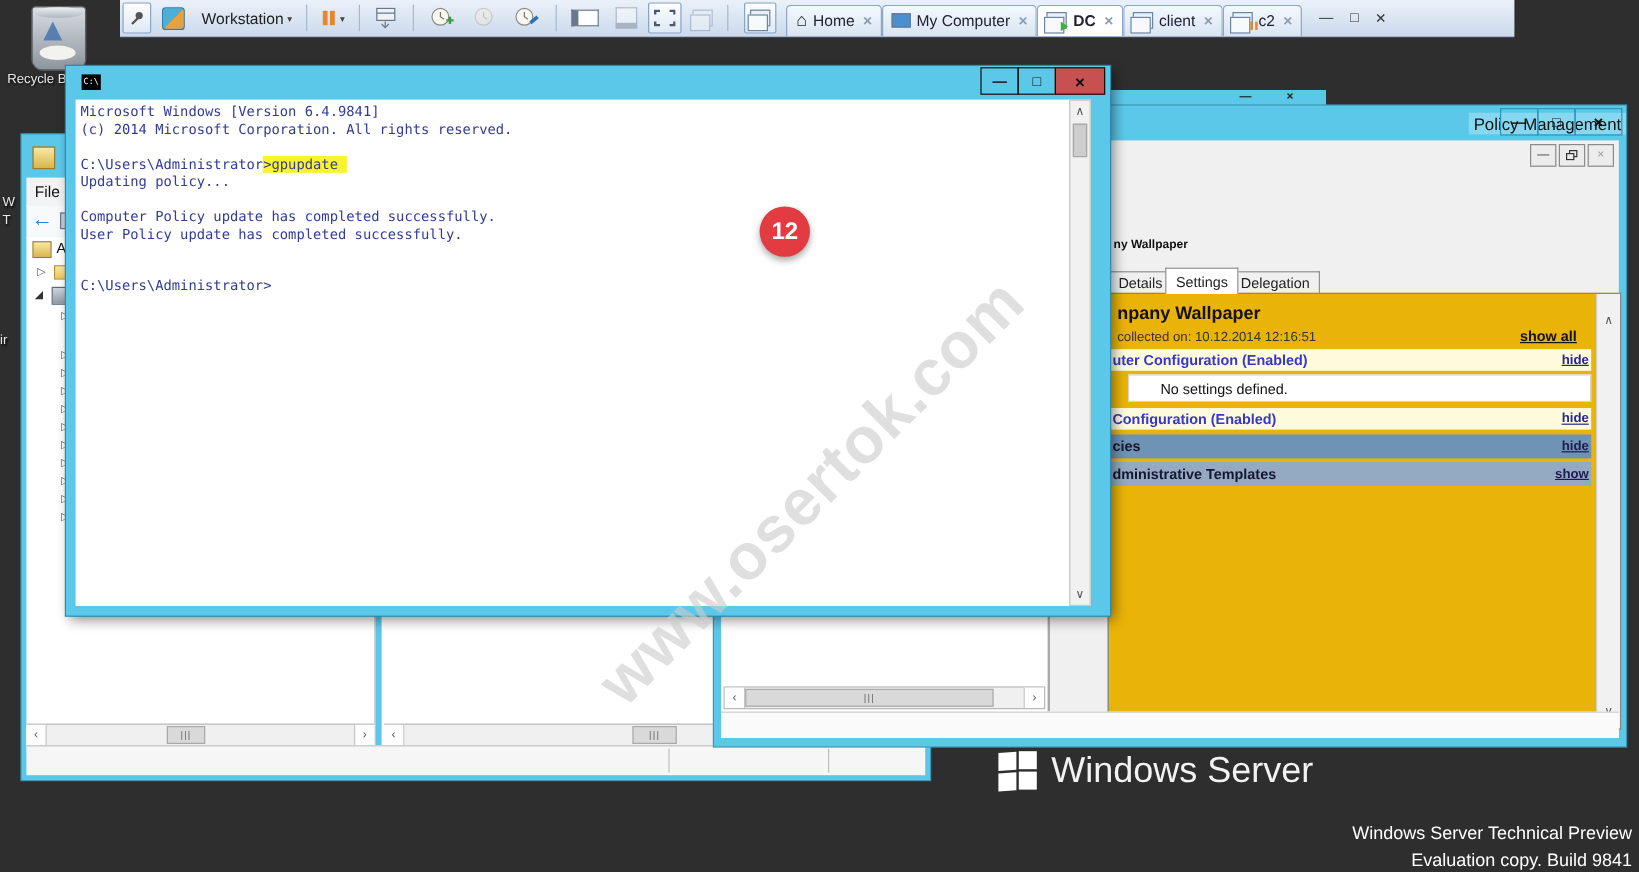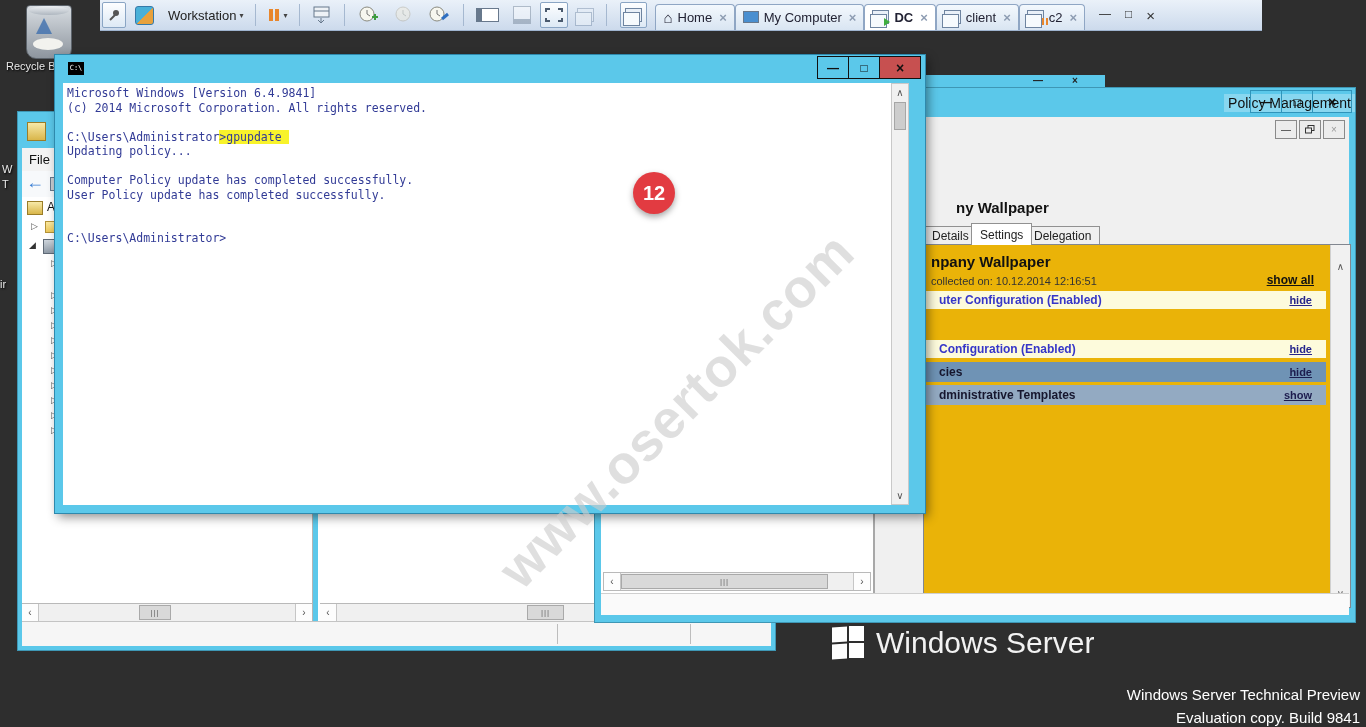--- a/index.html
+++ b/index.html
@@ -49,21 +49,21 @@
   .vchev{font-size:10px;color:#555;text-align:center}
   
   #cmd-body{position:absolute;left:8px;top:28px;width:828px;bottom:8px;background:#fff}
   #cmd-text{position:absolute;left:4px;top:3px;font-family:"DejaVu Sans Mono",monospace;
     font-size:11.5px;line-height:14.5px;color:#323b96;white-space:pre}
   .hl{background:#f8f32b;padding-right:7px}
   #cmd-vscroll{position:absolute;left:836px;top:28px;width:16px;bottom:8px;
     background:#f1f1f1;border:1px solid #c9c9c9}
   
   .rbar{position:absolute;left:1px;right:24px;height:18px;display:flex;
-    align-items:center;padding:0 14px;font-size:12px;font-weight:bold}
+    align-items:center;padding:0 2px;font-size:12px;font-weight:bold}
   .rbar .lnk{margin-left:auto;font-weight:bold;font-size:11px;color:#26268c;
     text-decoration:underline}
   .cream{background:#fdfbdc;color:#3636c8}
   .steel{background:#6f93b5;color:#16162e}
   .steel-light{background:#93aac2;color:#16162e}
   .tab{position:absolute;height:18px;padding:0 8px;font-size:12px;color:#222;
     background:#f0f0f0;border:1px solid #919191;border-bottom:none;
     display:flex;align-items:center}
   .tab.active{background:#fff;height:21px;font-weight:normal;z-index:2}
   .tree-tri{position:absolute;font-size:9px;color:#555}
@@ -281,40 +281,43 @@
     <div class="abs" style="right:4px;top:3px;display:flex;">
       <div class="mdi-btn">—</div>
       <div class="mdi-btn">
         <svg width="10" height="9">
           <rect x="3" y="0.5" width="6" height="5" fill="none" stroke="#333"></rect>
           <rect x="0.5" y="3" width="6" height="5" fill="#ececec" stroke="#333"></rect>
         </svg>
       </div>
       <div class="mdi-btn" style="color:#9a9a9a;">×</div>
     </div>
-    <div style="position:absolute;left:327px;top:82px;font-size:15px;font-weight:bold;color:#111;margin-left:28px;">ny Wallpaper</div>
+    <div style="position:absolute;left:327px;top:82px;font-size:10px;font-weight:bold;color:#111;">ny Wallpaper</div>
 
     <div class="tab" style="left:322px;top:109px;justify-content:center;">
       <span>Details</span>
       </div>
     <div class="tab active" style="left:370px;top:106px;">
       <span>Settings</span>
       </div>
     <div class="tab" style="left:424px;top:109px;">
       <span>Delegation</span>
       </div>
 
     <div class="abs" style="left:322px;top:127px;width:426px;height:362px;background:#eab308;border:1px solid #828790;text-decoration:underline;">
       <div style="position:absolute;left:7px;top:8px;font-size:15px;font-weight:bold;color:#111;">npany Wallpaper</div>
       <div style="position:absolute;left:7px;top:30px;font-size:11px;color:#333;">collected on: 10.12.2014 12:16:51</div>
       <a style="position:absolute;right:36px;top:28px;font-size:12px;font-weight:bold;color:#111;text-decoration:underline;">show all</a>
       <div class="rbar cream" style="top:46px;">
         <span>uter Configuration (Enabled)</span>
         <a class="lnk">hide</a>
       </div>
+      <div class="abs" style="left:16px;right:24px;top:67px;height:21px;background:#fff;border:1px solid #d6d6cc;display:flex;align-items:center;">
+        <span style="margin-left:26px;font-size:12px;color:#111;">No settings defined.</span>
+      </div>
       <div class="rbar cream" style="top:95px;">
         <span>Configuration (Enabled)</span>
         <a class="lnk">hide</a>
       </div>
       <div class="rbar steel" style="top:117px;height:20px;">
         <span>cies</span>
         <a class="lnk" style="color:#1c1c4e;">hide</a>
       </div>
       <div class="rbar steel-light" style="top:140px;height:20px;">
         <span>dministrative Templates</span>

